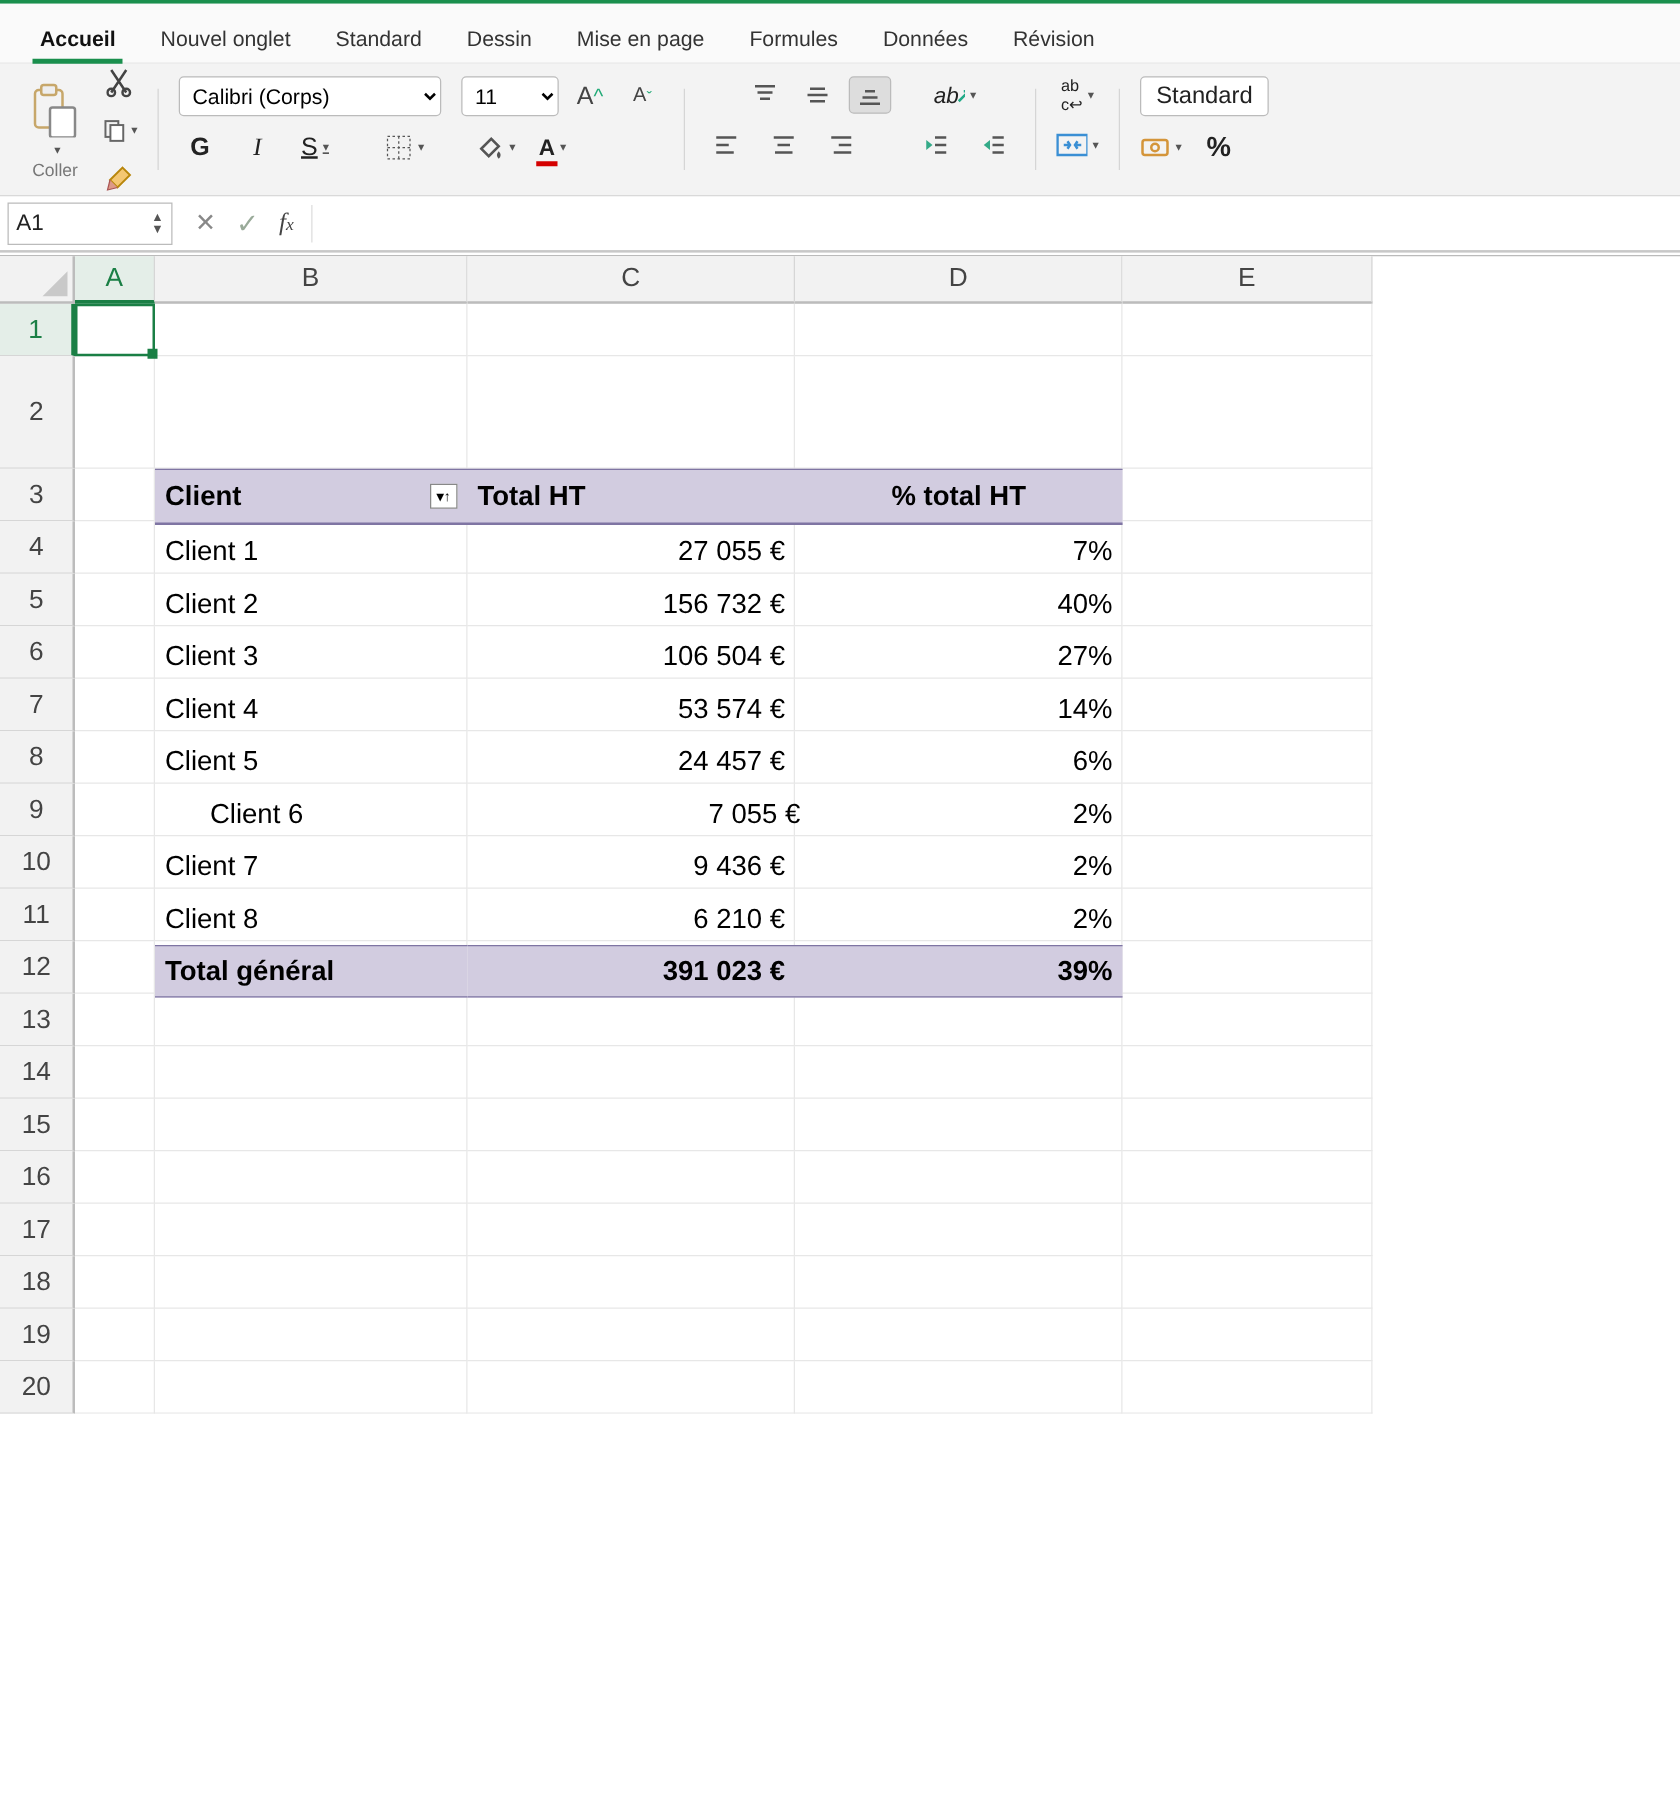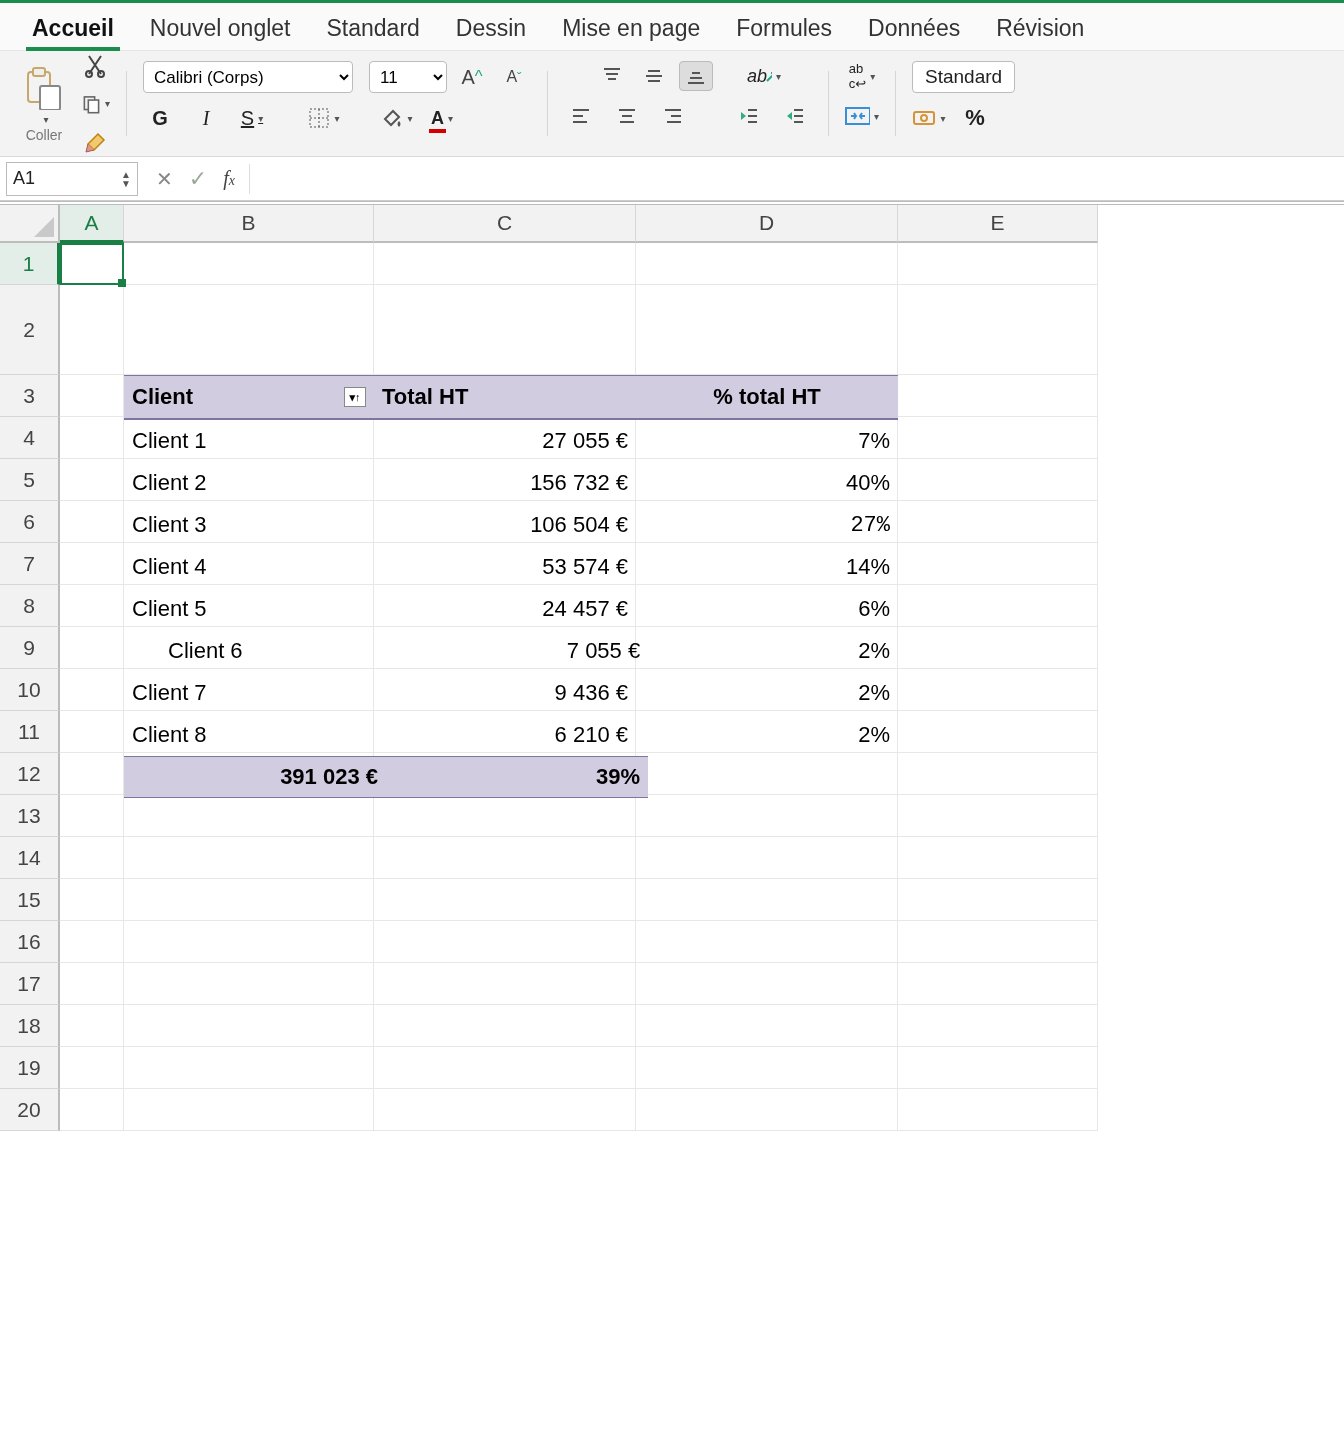--- a/index.html
+++ b/index.html
@@ -16,21 +16,21 @@
   .tabs {
     display: flex;
     align-items: flex-end;
     padding: 0 14px;
     height: 48px;
     background: #fafafa;
     border-bottom: 1px solid #e5e5e5;
   }
   .tab {
     padding: 10px 18px 8px 18px;
-    font-size: 23px;
+    font-size: 17px;
     color: #333;
     cursor: pointer;
   }
   .tab.active { font-weight: 700; color:#111; position:relative; }
   .tab.active::after {
     content:""; position:absolute; left:12px; right:12px; bottom:-1px;
     height:4px; background:#1a8f4d;
   }
   
   .ribbon {
@@ -553,21 +553,21 @@
           <div class="cell col-D num" style="height:42px;border:none;">7%</div>
         </div>
         <div style="display: flex;">
           <div class="cell col-B" style="height:42px;border:none;">Client 2</div>
           <div class="cell col-C num" style="height:42px;border:none;">156 732 €</div>
           <div class="cell col-D num" style="height:42px;border:none;">40%</div>
         </div>
         <div style="display: flex;">
           <div class="cell col-B" style="height:42px;border:none;">Client 3</div>
           <div class="cell col-C num" style="height:42px;border:none;">106 504 €</div>
-          <div class="cell col-D num" style="height:42px;border:none;font-family:Liberation Mono, monospace;">27%</div>
+          <div class="cell col-D num" style="height:42px;border:none;">27%</div>
         </div>
         <div style="display: flex;">
           <div class="cell col-B" style="height:42px;border:none;">Client 4</div>
           <div class="cell col-C num" style="height:42px;border:none;">53 574 €</div>
           <div class="cell col-D num" style="height:42px;border:none;">14%</div>
         </div>
         <div style="display: flex;">
           <div class="cell col-B" style="height:42px;border:none;">Client 5</div>
           <div class="cell col-C num" style="height:42px;border:none;">24 457 €</div>
           <div class="cell col-D num" style="height:42px;border:none;">6%</div>
@@ -583,20 +583,23 @@
           <div class="cell col-D num" style="height:42px;border:none;">2%</div>
         </div>
         <div style="display: flex;">
           <div class="cell col-B" style="height:42px;border:none;">Client 8</div>
           <div class="cell col-C num" style="height:42px;border:none;">6 210 €</div>
           <div class="cell col-D num" style="height:42px;border:none;">2%</div>
         </div>
       </div>
 
     <div style="display:flex;" class="pivot-total">
+      <div class="cell col-B" style="height:42px;border:none;background:#d2cce0;font-weight:700;border-top:1px solid #7f75a3;border-bottom:1px solid #7f75a3;">
+        <span>Total général</span>
+      </div>
       <div class="cell col-C num" style="height:42px;border:none;background:#d2cce0;font-weight:700;border-top:1px solid #7f75a3;border-bottom:1px solid #7f75a3;">
         <span>391 023 €</span>
       </div>
       <div class="cell col-D num" style="height:42px;border:none;background:#d2cce0;font-weight:700;border-top:1px solid #7f75a3;border-bottom:1px solid #7f75a3;">
         <span>39%</span>
       </div>
     </div>
   </div>
 </div>
 

